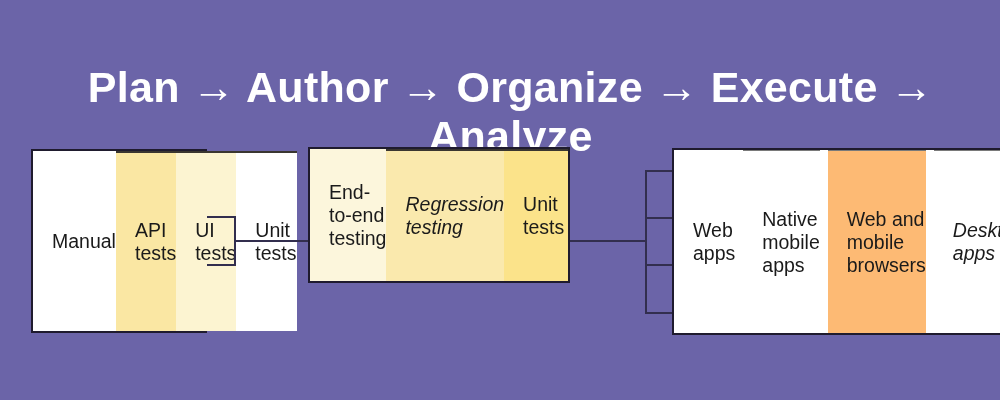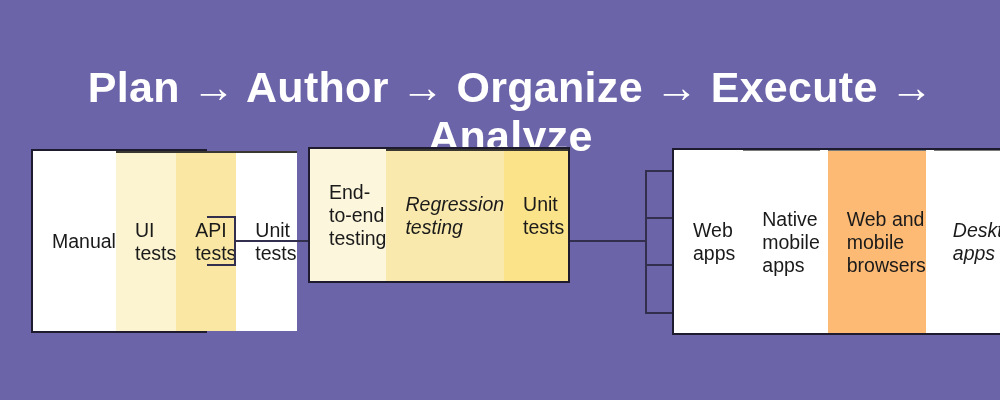--- a/index.html
+++ b/index.html
@@ -49,22 +49,22 @@
   .h-line { height: 2px; }
   .v-line { width: 2px; }
 </style>
 </head>
 <body>
 
 <div class="title">Plan → Author → Organize → Execute → Analyze</div>
 
 <div class="box" id="left-box">
   <div class="row" style="background-color: rgb(255, 255, 255);">Manual</div>
+  <div class="row" style="background-color: rgb(250, 231, 163);">API tests</div>
   <div class="row" style="background-color: rgb(252, 244, 209);">UI tests</div>
-  <div class="row" style="background-color: rgb(250, 231, 163);">API tests</div>
   <div class="row" style="background-color: rgb(255, 255, 255);">Unit tests</div>
 </div>
 
 <div class="box" id="mid-box">
   <div class="row" style="background-color: rgb(252, 246, 220);">End-to-end testing</div>
   <div class="row" style="background-color: rgb(250, 233, 173); font-style: italic;">Regression testing</div>
   <div class="row" style="background-color: rgb(251, 227, 138);">Unit tests</div>
 </div>
 
 <div class="box" id="right-box">

